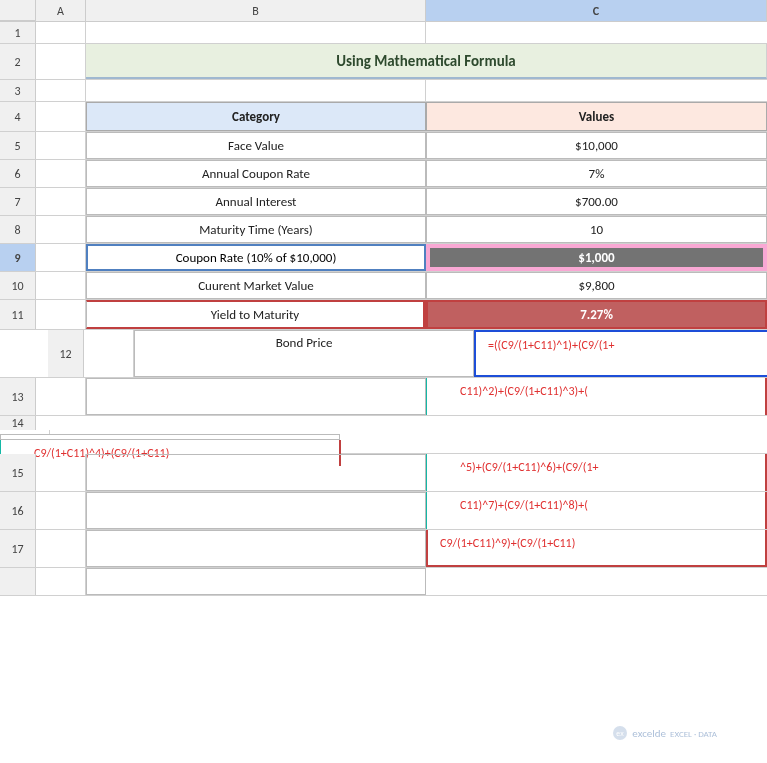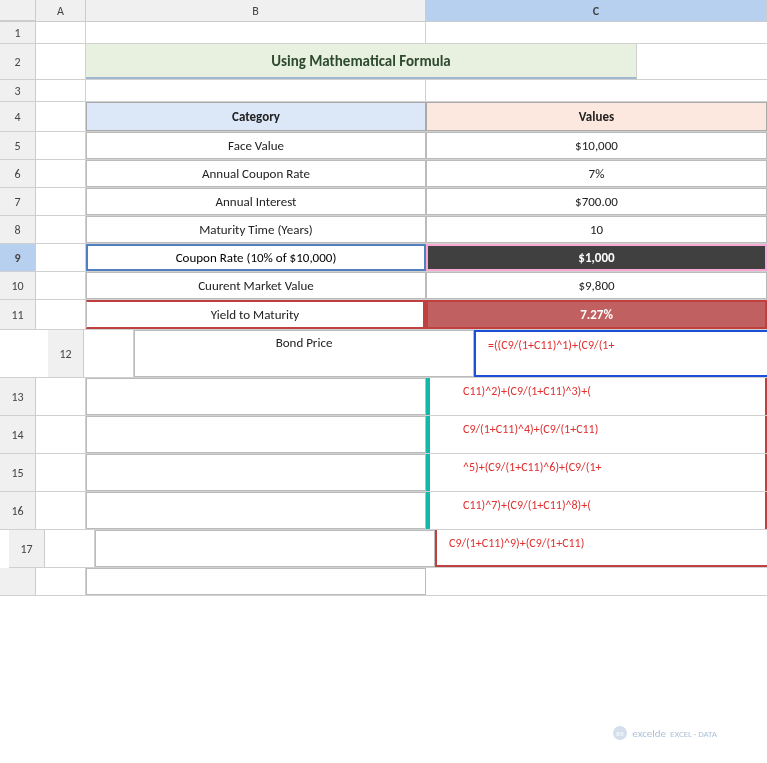--- a/index.html
+++ b/index.html
@@ -98,24 +98,24 @@
     .row-4 { height: 30px; }
     .row-5 { height: 28px; }
     .row-6 { height: 28px; }
     .row-7 { height: 28px; }
     .row-8 { height: 28px; }
     .row-9 { height: 28px; }
     .row-10 { height: 28px; }
     .row-11 { height: 30px; }
     .row-12 { height: 48px; padding-left: 48px; }
     .row-13 { height: 38px; }
-    .row-14 { height: 38px; }
+    .row-14 { height: 38px; flex-direction: column; }
     .row-15 { height: 38px; }
     .row-16 { height: 38px; }
-    .row-17 { height: 38px; margin-left: 9px; }
+    .row-17 { height: 38px; }
 
     
     .title-cell {
       background: #e8f0e0;
       font-weight: bold;
       font-size: 15px;
       color: #2e4a2e;
       display: flex;
       align-items: center;
       justify-content: center;
@@ -148,22 +148,22 @@
       background: #fff;
       color: #222;
     }
 
     
     .highlight-blue-b {
       border: 2px solid #5080c0;
       background: #fff;
     }
     .highlight-blue-c {
-      border: 2px solid #f9a8d4;
-      background: #404040;
+      border: 4px solid #f9a8d4;
+      background: #737373;
       color: #fff;
       font-weight: bold;
     }
     .highlight-red-c {
       border: 2px solid #c04040;
       background: #c06060;
       color: #fff;
       font-weight: bold;
     }
 
@@ -173,21 +173,21 @@
       background: #fff;
       color: #e03030;
       font-size: 12px;
       align-items: flex-start;
       justify-content: flex-start;
       flex-wrap: wrap;
       line-height: 1.4;
       word-break: break-word;
     }
     .formula-c-cont {
-      border-left: 4px solid #14b8a6;
+      border-left: 1px solid #14b8a6;
       border-right: 2px solid #c04040;
       background: #fff;
       color: #e03030;
       font-size: 12px;
       align-items: flex-start;
       justify-content: flex-start;
       flex-wrap: wrap;
       line-height: 1.4;
       word-break: break-word;
       padding-left: 29px;
@@ -201,21 +201,21 @@
       font-size: 12px;
       align-items: flex-start;
       justify-content: flex-start;
       flex-wrap: wrap;
       line-height: 1.4;
       word-break: break-word;
     }
 
     
     .merged-bc {
-      width: 551px;
+      width: 681px;
     }
 
     
     .watermark {
       position: absolute;
       bottom: 22px;
       right: 50px;
       opacity: 0.4;
       font-size: 11px;
       color: #3060a0;

